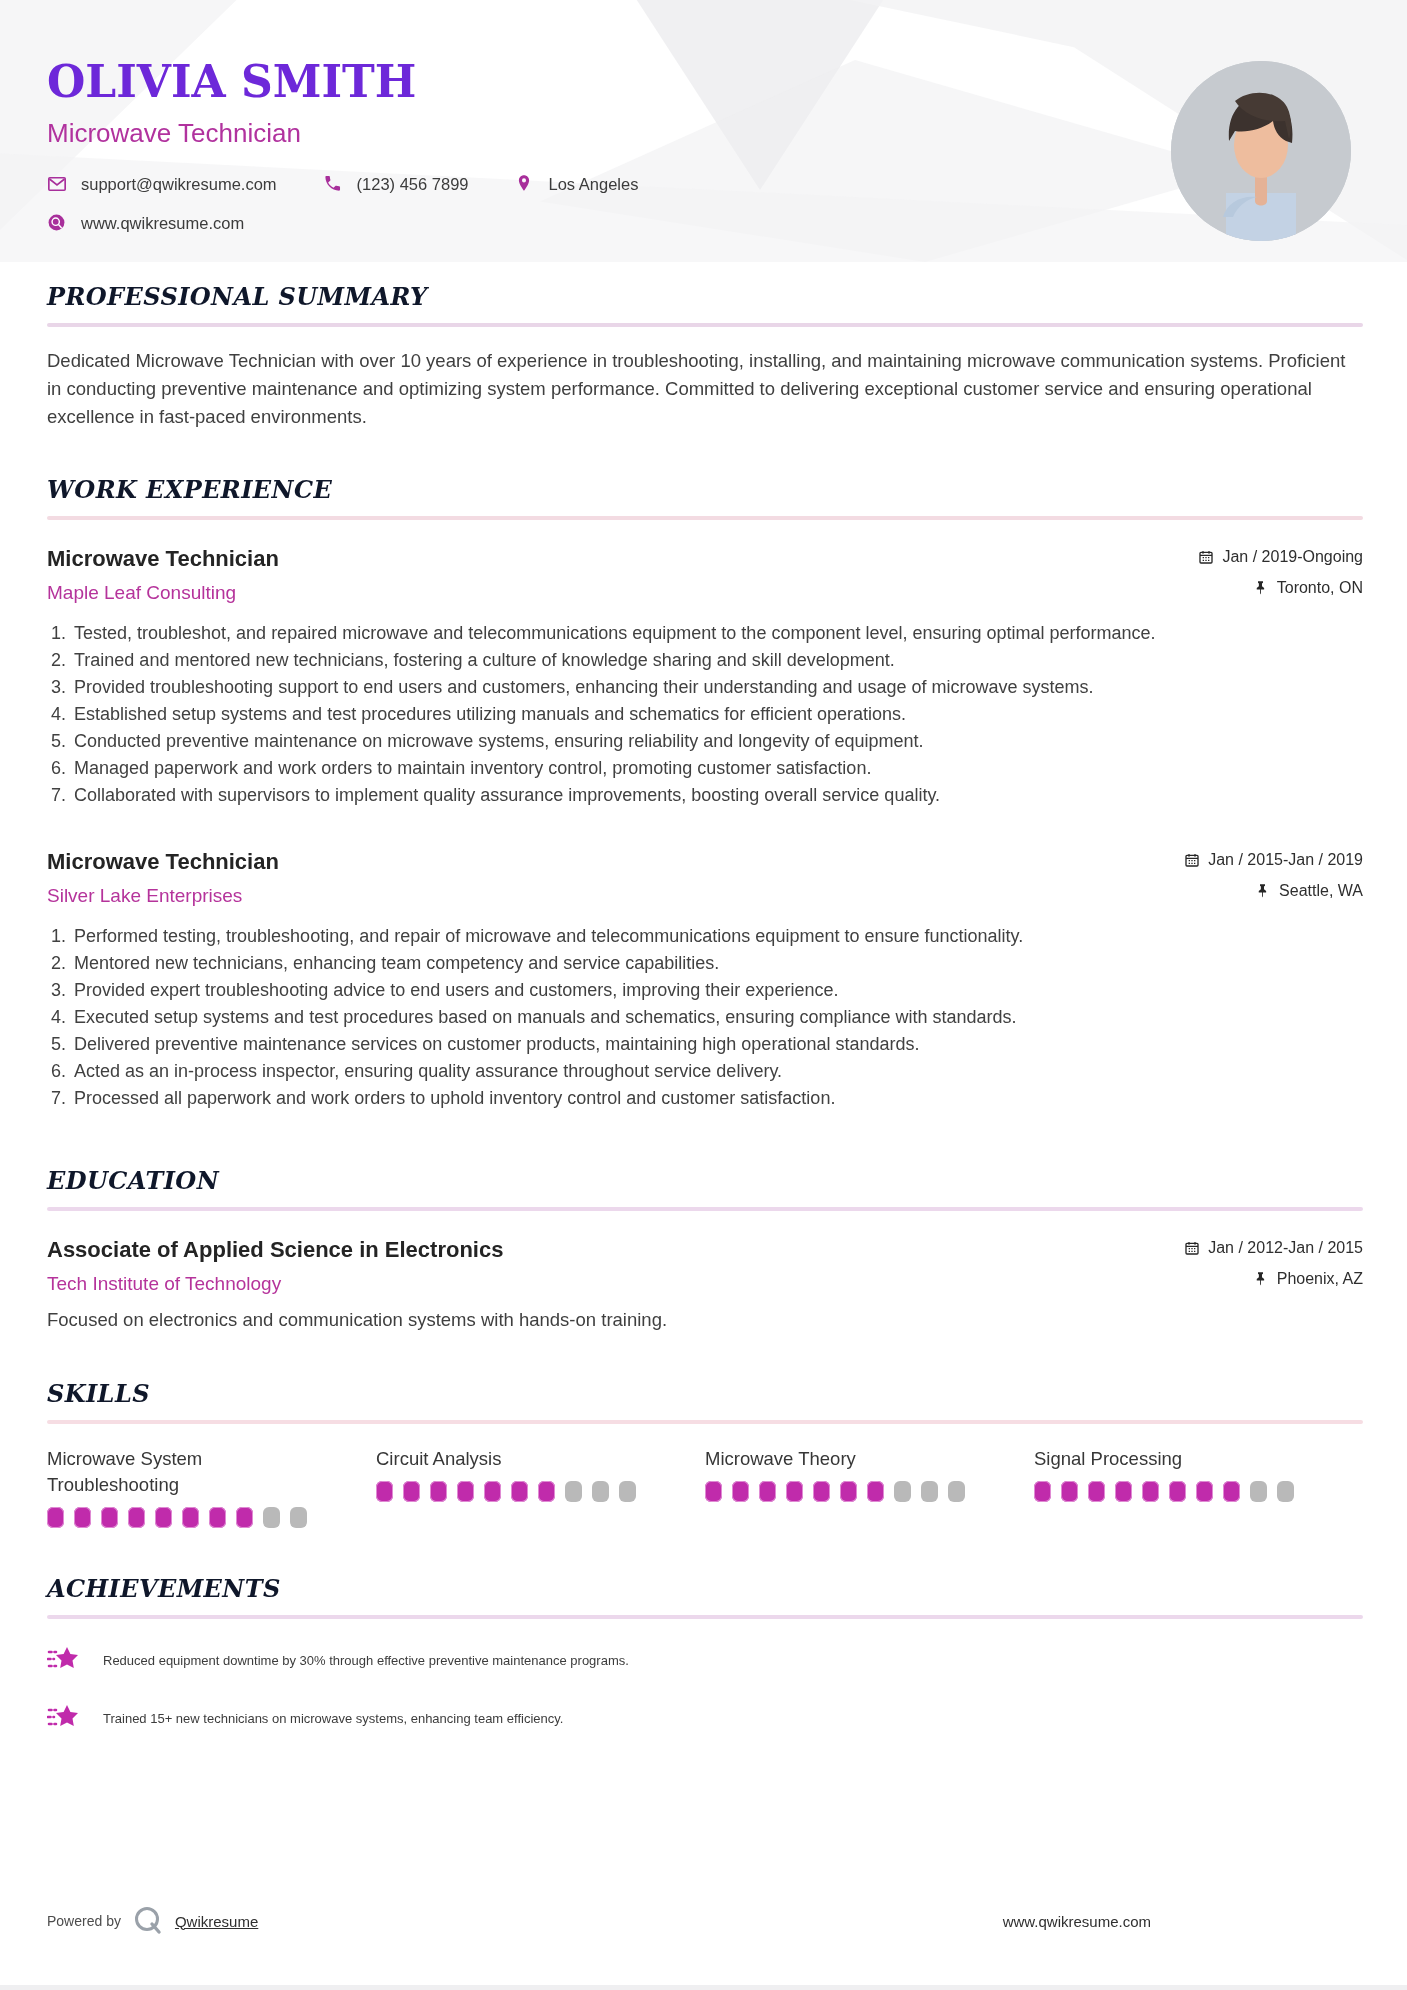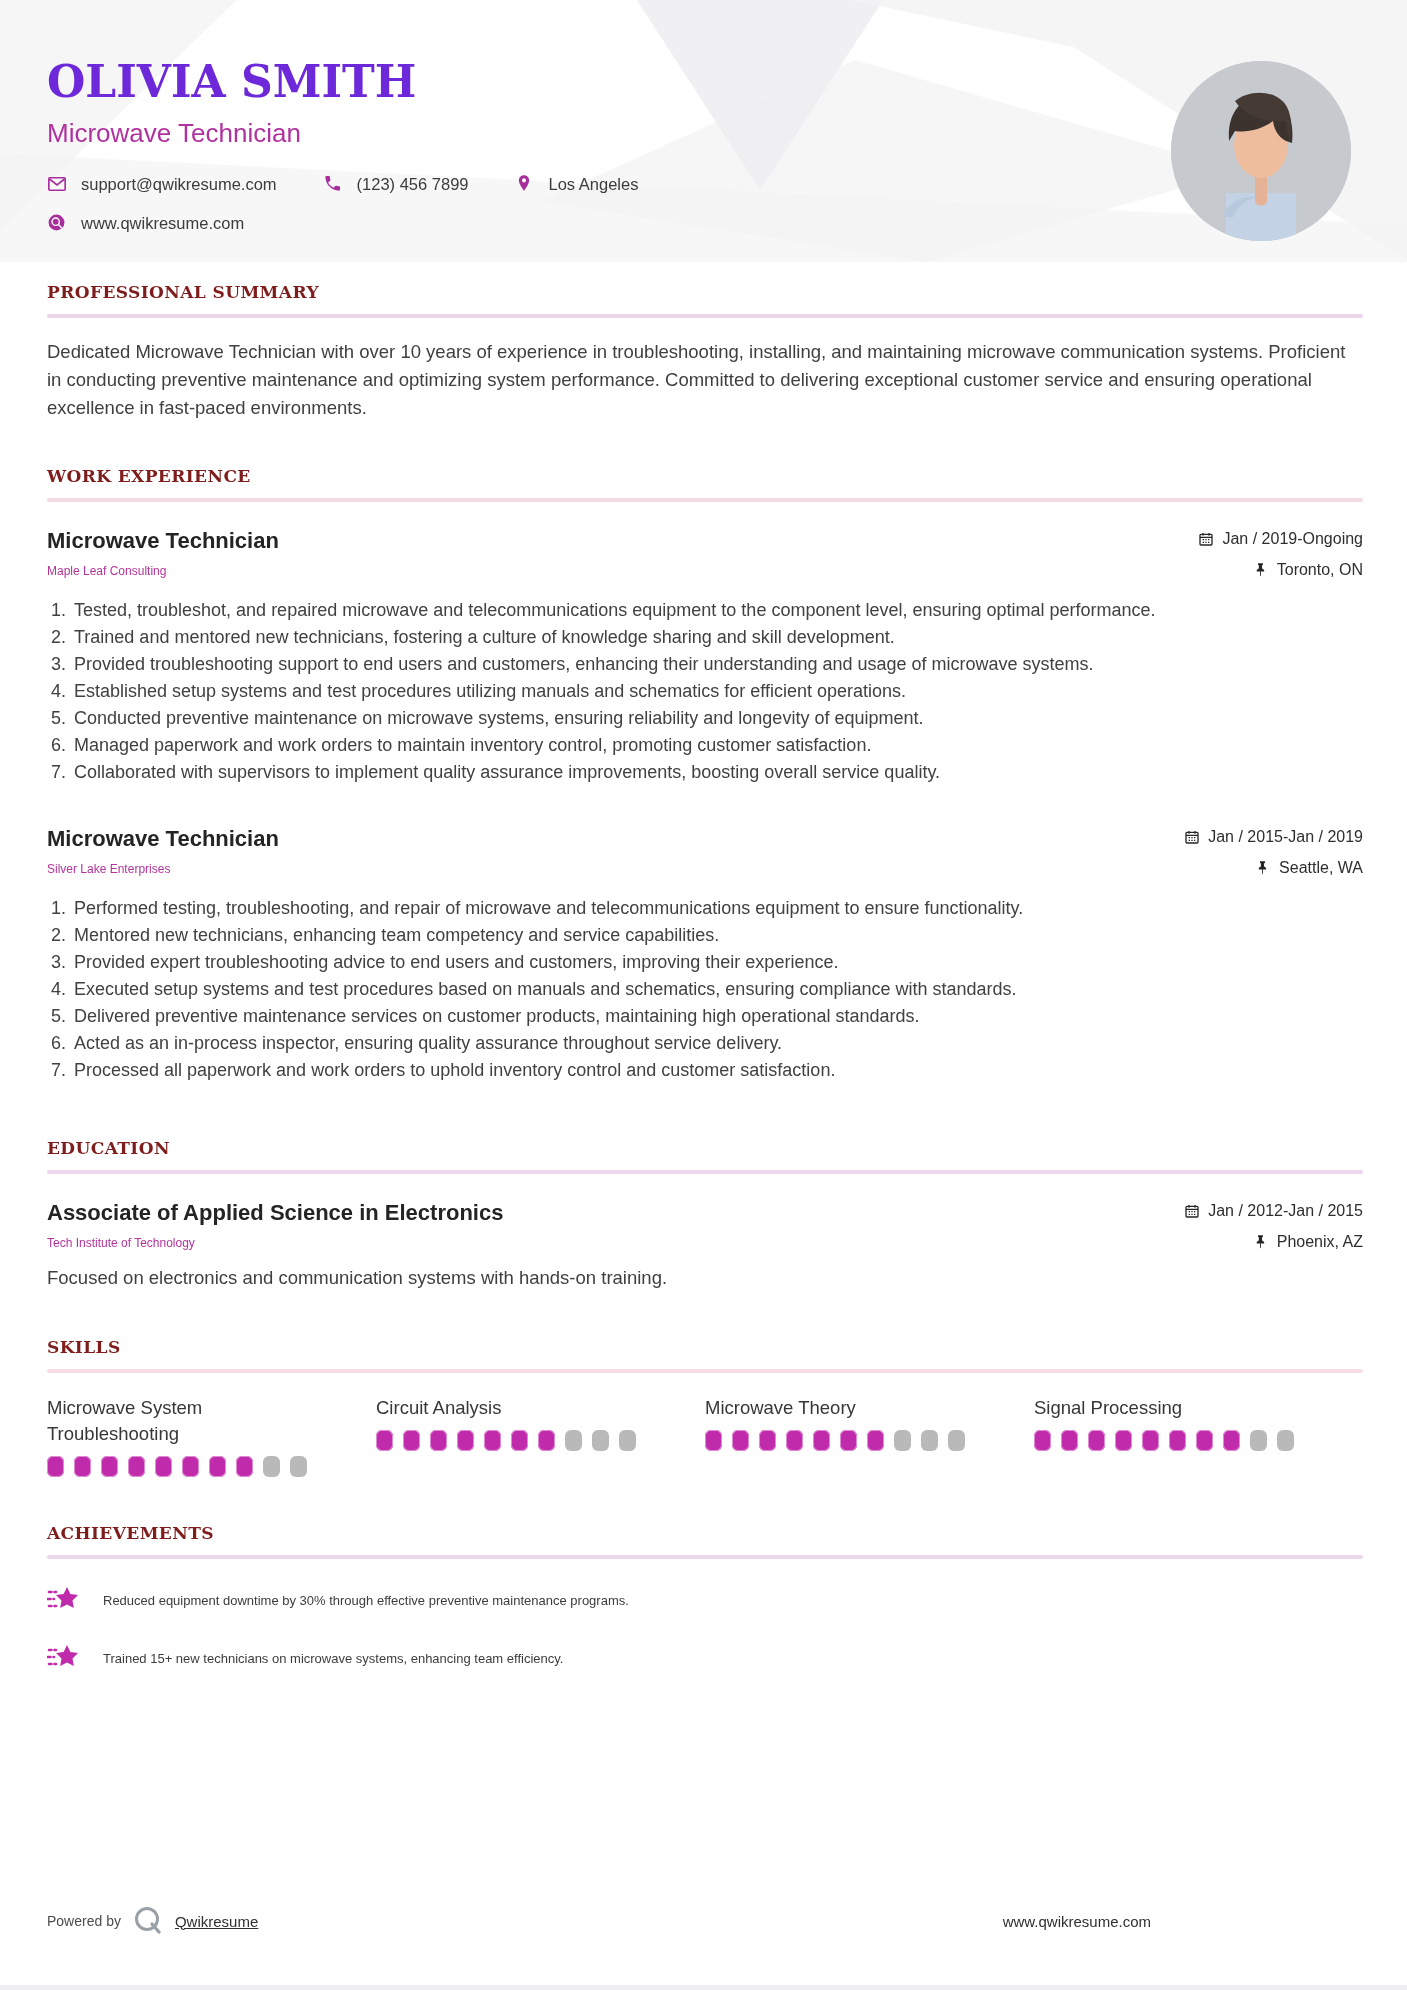--- a/index.html
+++ b/index.html
@@ -37,29 +37,29 @@
   .contact-item + .contact-item { margin-left:28px; }
   .cicon { width:20px; height:20px; flex:0 0 auto; display:inline-flex; }
   .photo {
     position:absolute; left:1171px; top:61px; width:180px; height:180px;
     border-radius:50%; overflow:hidden; background:#c7cbd0;
   }
   
   .section { position:relative; }
   .sec-head {
     font-family:"DejaVu Serif","Liberation Serif",serif;
-    font-weight:bold; font-size:17px; color:#7f1d1d; letter-spacing:.4px;
+    font-weight:bold; font-size:24px; color:#0f172a; letter-spacing:.4px;font-style:italic;
   }
   .divider { height:4px; border-radius:2px; margin-top:12px; }
   .summary-text { margin-top:20px; font-size:18.5px; line-height:28px; color:#3f3f3f; max-width:1320px; }
 
   .job { position:relative; margin-top:26px; }
   .job-head-row { display:flex; justify-content:space-between; align-items:flex-start; }
   .job-name { font-size:22px; font-weight:600; color:#242424; }
-  .job-company { margin-top:10px; font-size:12px; font-weight:500; }
+  .job-company { margin-top:10px; font-size:19px; font-weight:500; }
   .job-meta { text-align:right; font-size:16px; color:#2e2e2e; white-space:nowrap; }
   .meta-line { display:flex; justify-content:flex-end; align-items:center; gap:8px; line-height:22px; }
   .meta-line + .meta-line { margin-top:9px; }
   .micon { width:16px; height:16px; display:inline-flex; }
   ol.bullets { margin-top:16px; margin-left:3px; padding-left:21px; }
   ol.bullets li { font-size:18px; line-height:27px; color:#414141; padding-left:3px; }
 
   .edu-desc { margin-top:14px; font-size:18.5px; color:#3f3f3f; }
 
   .skills-grid { display:flex; margin-top:22px; }

